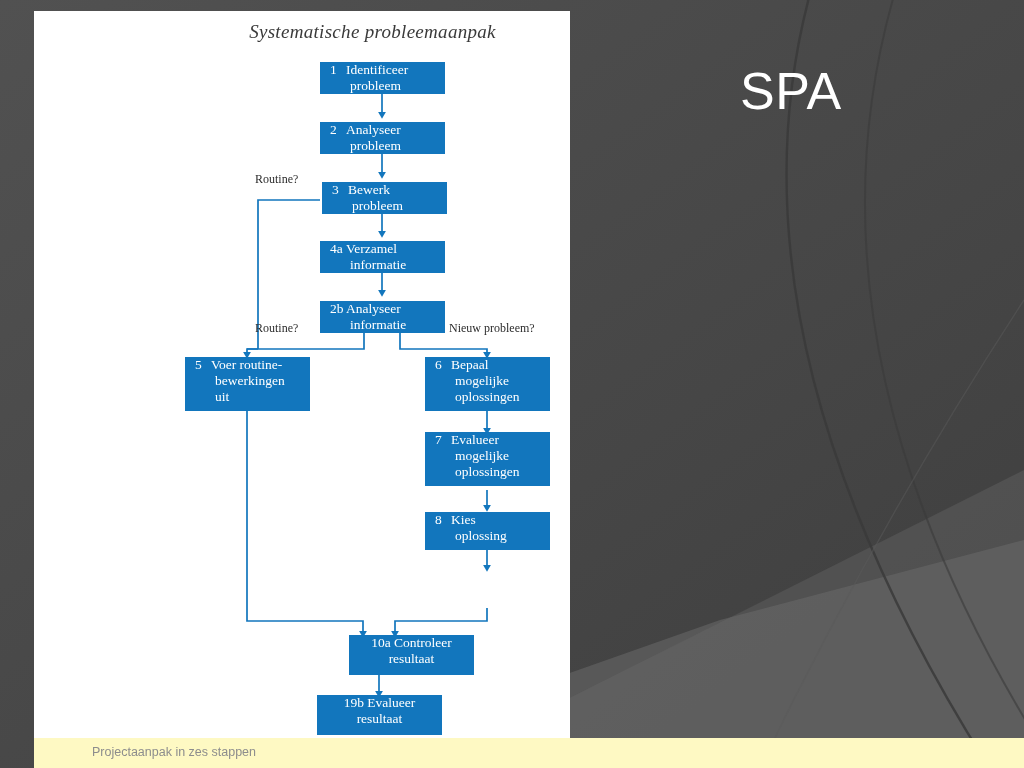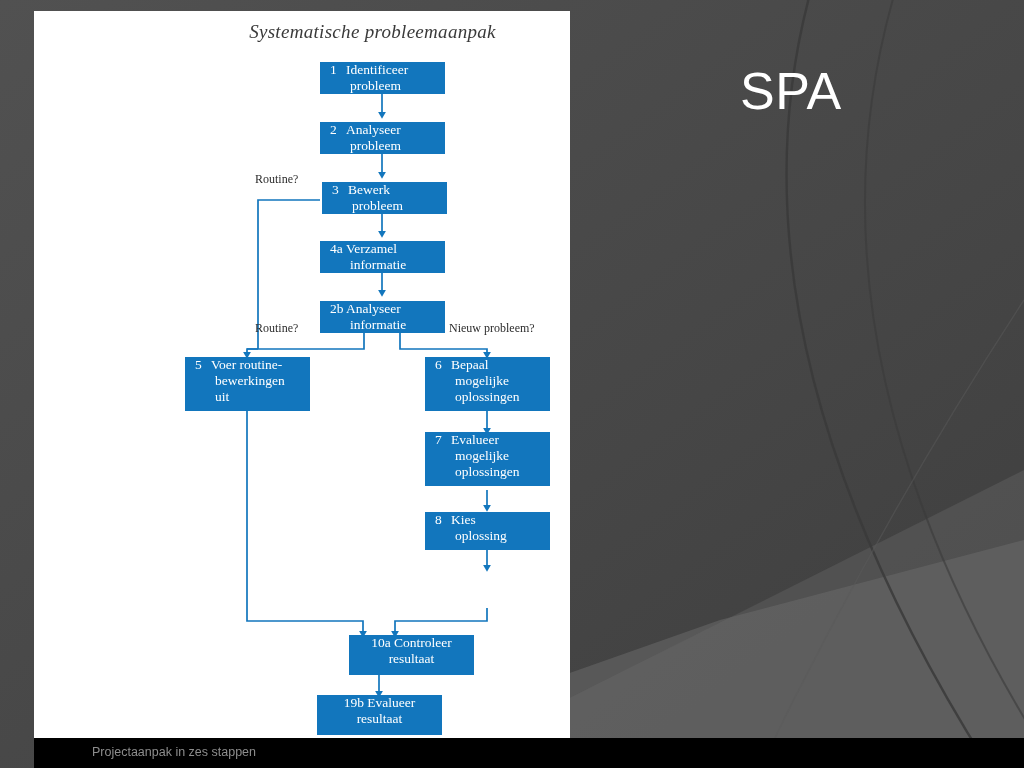--- a/index.html
+++ b/index.html
@@ -50,21 +50,21 @@
 
   
   .cond{
     position:absolute;font-family:"Liberation Serif",serif;
     font-size:12px;color:#2b2b2b;white-space:nowrap;
   }
 
   
   .footer{
     position:absolute;left:34px;top:738px;width:990px;height:30px;
-    background:#000000;
+    background:#fef9c3;
   }
   .footer-txt{
     position:absolute;top:7px;color:#8d8d8d;font-size:12.5px;
     font-family:"Liberation Sans",sans-serif;white-space:nowrap;
   }
   .ft-a{left:58px;}
   .ft-b{left:266px;}
 </style>
 </head>
 <body>

